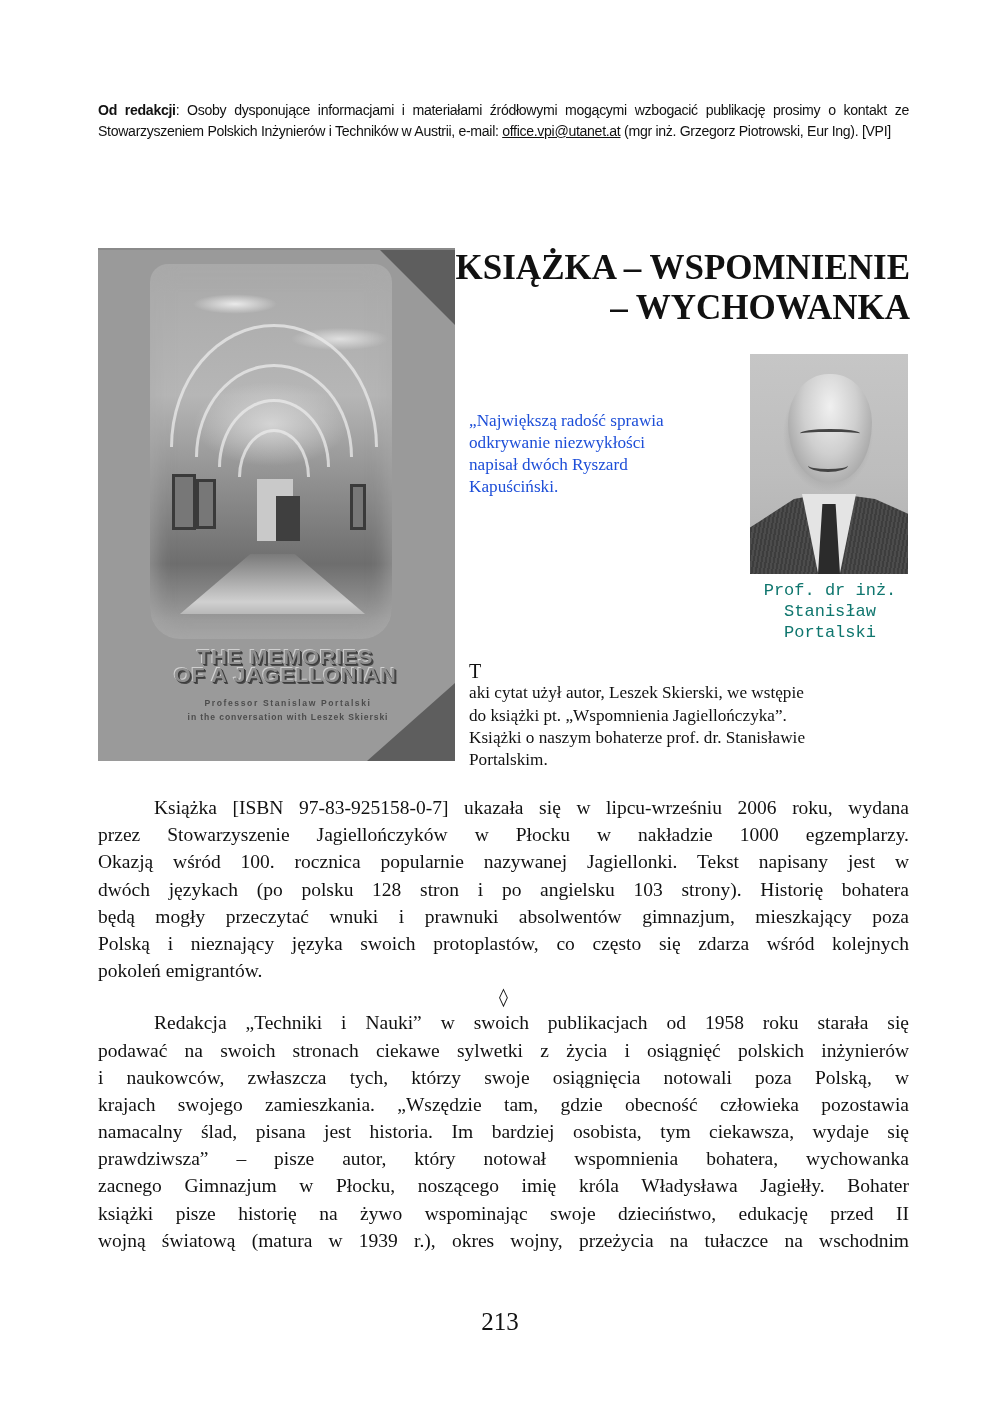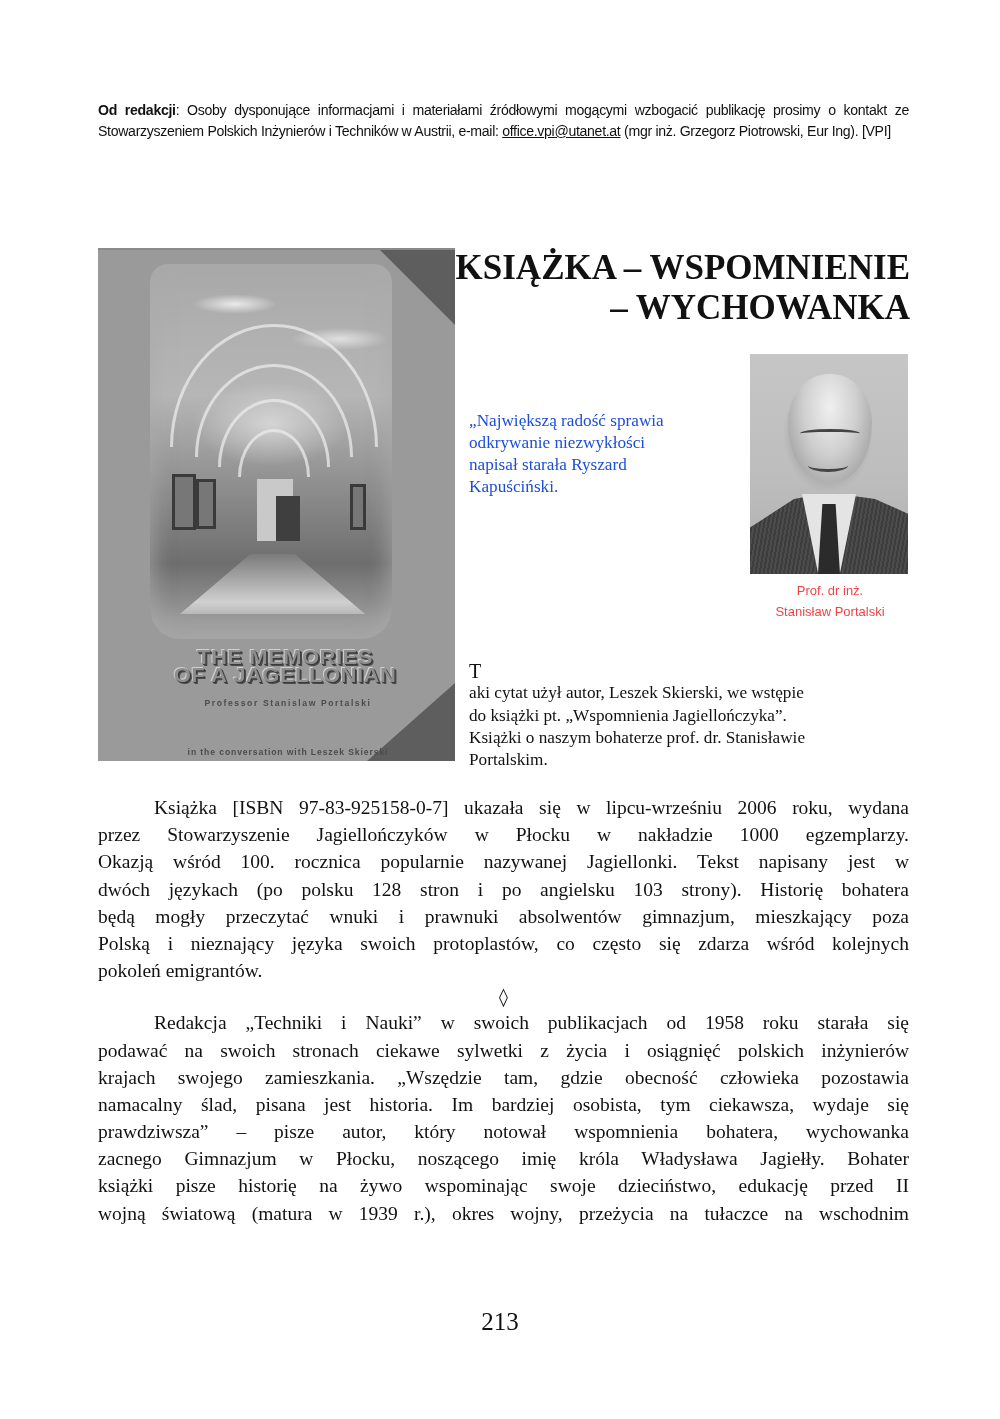--- a/index.html
+++ b/index.html
@@ -69,21 +69,21 @@
       color: #8e8e8e; letter-spacing: 0.5px;
       text-shadow: 1px 1px 0 #3c3c3c, 2px 2px 0 #4a4a4a, -1px -1px 0 #d0d0d0;
       transform: scaleY(0.95);
     }
     .cover .cover-subtitle {
       position: absolute; left: 70px; top: 446px; width: 240px; text-align: center;
       font-family: "Liberation Sans", sans-serif; font-weight: bold; font-size: 8.6px; line-height: 14px;
       color: #4c4c4c; letter-spacing: 1.6px; white-space: nowrap;
     }
     .cover .cover-subtitle span { display: block; }
-    .cover .cover-subtitle span:nth-child(2) { letter-spacing: 0.9px; margin-top: 35px; }
+    .cover .cover-subtitle span:nth-child(2) { letter-spacing: 0.9px; }
 
     
     .quote {
       position: absolute; left: 469px; top: 410px; width: 270px;
       font-family: "Liberation Serif", serif; font-size: 17.2px; line-height: 22px; color: #1d4ed8;
     }
     .quote span { display: block; white-space: nowrap; }
 
     
     .portrait {
@@ -113,21 +113,21 @@
     .portrait .shirt {
       position: absolute; left: 52px; top: 140px; width: 54px; height: 80px; background: #e4e4e4;
       clip-path: polygon(0 0, 100% 0, 70% 100%, 30% 100%);
     }
     .portrait .tie {
       position: absolute; left: 68px; top: 150px; width: 22px; height: 70px; background: #2b2b2b;
       clip-path: polygon(20% 0, 80% 0, 100% 100%, 0 100%);
     }
     .caption {
       position: absolute; left: 740px; top: 580px; width: 180px; text-align: center;
-      font-family: Liberation Sans, sans-serif; font-size: 13px; line-height: 21px; color: #ef4444;
+      font-family: Liberation Mono, monospace; font-size: 17px; line-height: 21px; color: #0f766e;
     }
     .caption span { display: block; }
 
     
     .intro {
       position: absolute; left: 469px; top: 660px; width: 450px;
       font-family: "Liberation Serif", serif; font-size: 17.2px; line-height: 22.3px; color: #111;
     }
     .intro span { display: block; white-space: nowrap; }
     .intro .dropcap { font-size: 20px; }
@@ -188,21 +188,21 @@
     </div>
     <div class="cover-subtitle">
       <span>Professor Stanislaw Portalski</span>
       <span>in the conversation with Leszek Skierski</span>
     </div>
   </div>
 
   <div class="quote">
     <span>„Największą radość sprawia</span>
     <span>odkrywanie niezwykłości</span>
-    <span>napisał starała Ryszard</span>
+    <span>napisał dwóch Ryszard</span>
     <span>Kapuściński.</span>
   </div>
 
   <div class="portrait">
     <div class="jacket"></div>
     <div class="shirt"></div>
     <div class="tie"></div>
     <div class="head"></div>
     <div class="eyes"></div>
     <div class="mouth"></div>
@@ -229,20 +229,21 @@
       <div class="line"><span class="inner">Okazją wśród 100. rocznica popularnie nazywanej Jagiellonki. Tekst napisany jest w</span></div>
       <div class="line"><span class="inner">dwóch językach (po polsku 128 stron i po angielsku 103 strony). Historię bohatera</span></div>
       <div class="line"><span class="inner">będą mogły przeczytać wnuki i prawnuki absolwentów gimnazjum, mieszkający poza</span></div>
       <div class="line"><span class="inner">Polską i nieznający języka swoich protoplastów, co często się zdarza wśród kolejnych</span></div>
       <div class="line last"><span class="inner">pokoleń emigrantów.</span></div>
     </div>
     <div class="separator">◊</div>
     <div>
       <div class="line first"><span class="inner">Redakcja „Techniki i Nauki” w swoich publikacjach od 1958 roku starała się</span></div>
       <div class="line"><span class="inner">podawać na swoich stronach ciekawe sylwetki z życia i osiągnięć polskich inżynierów</span></div>
+      <div class="line"><span class="inner">i naukowców, zwłaszcza tych, którzy swoje osiągnięcia notowali poza Polską, w</span></div>
       <div class="line"><span class="inner">krajach swojego zamieszkania. „Wszędzie tam, gdzie obecność człowieka pozostawia</span></div>
       <div class="line"><span class="inner">namacalny ślad, pisana jest historia. Im bardziej osobista, tym ciekawsza, wydaje się</span></div>
       <div class="line"><span class="inner">prawdziwsza” – pisze autor, który notował wspomnienia bohatera, wychowanka</span></div>
       <div class="line"><span class="inner">zacnego Gimnazjum w Płocku, noszącego imię króla Władysława Jagiełły. Bohater</span></div>
       <div class="line"><span class="inner">książki pisze historię na żywo wspominając swoje dzieciństwo, edukację przed II</span></div>
       <div class="line"><span class="inner">wojną światową (matura w 1939 r.), okres wojny, przeżycia na tułaczce na wschodnim</span></div>
     </div>
   </div>
 
   <div class="page-number">213</div>

